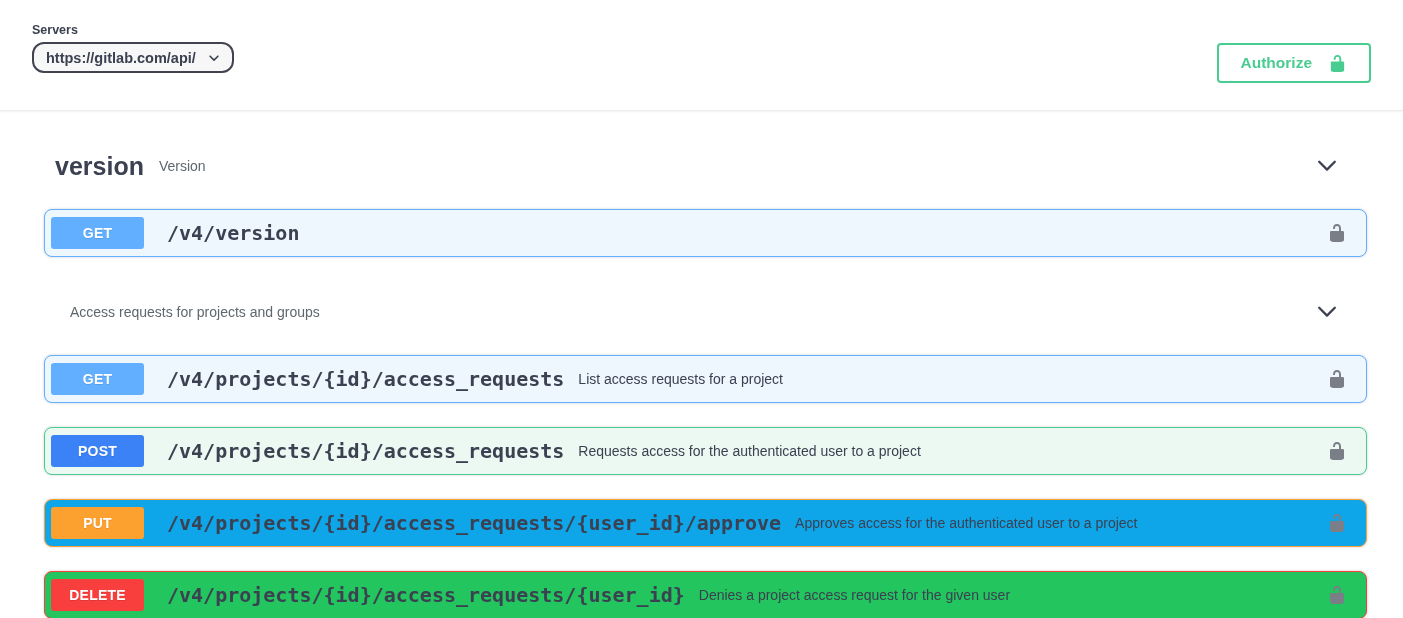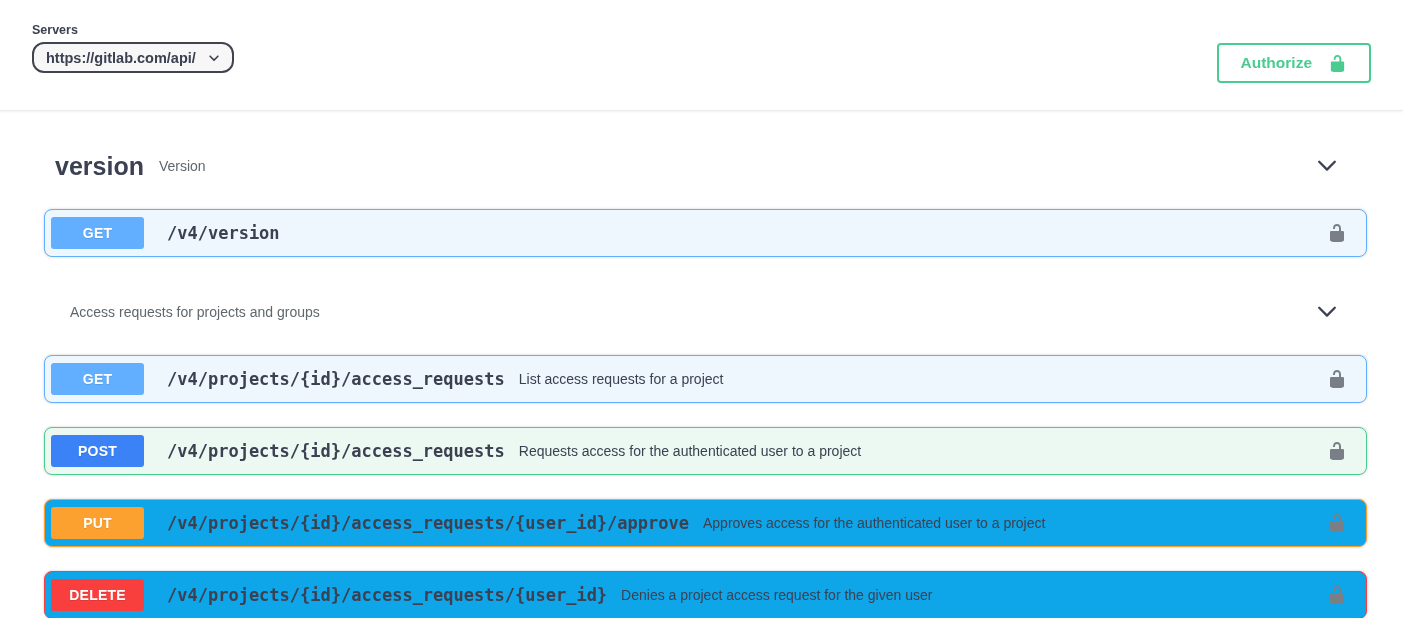--- a/index.html
+++ b/index.html
@@ -32,21 +32,21 @@
   .ops { margin-top: 26px; }
 
   .op-row { display: flex; align-items: center; height: 48px; margin-bottom: 24px;
     padding: 0 16px 0 6px; border: 1px solid; border-radius: 8px;
     box-shadow: 0 0 3px rgba(0,0,0,.19); cursor: pointer; }
   .method-badge { display: flex; align-items: center; justify-content: center;
     width: 93px; height: 32px; border-radius: 3px; color: #ffffff;
     font-size: 14px; font-weight: 700; letter-spacing: .2px;
     text-shadow: 0 1px 0 rgba(0,0,0,.1); flex: none; }
   .op-path { margin-left: 23px; font-family: "DejaVu Sans Mono", "Liberation Mono", monospace;
-    font-size: 17px; font-weight: 700; color: #3b4151; white-space: nowrap; }
+    font-size: 20px; font-weight: 700; color: #3b4151; white-space: nowrap; }
   .op-summary { margin-left: 14px; font-size: 14px; color: #3b4151; white-space: nowrap; }
   .op-lock { margin-left: auto; width: 26px; height: 26px; background: none; border: none;
     cursor: pointer; display: flex; align-items: center; justify-content: center; flex: none; }
 
   .partial-row { height: 10px; margin-top: -12px; border-radius: 4px 4px 0 0;
     background: #f4f9fd; border: 1px solid #e2edf8; border-bottom: none; }
 
   svg { display: block; }
 </style>
 </head>
@@ -134,21 +134,21 @@
     <span class="method-badge" style="background: rgb(252, 161, 48);">PUT</span>
     <span class="op-path">/v4/projects/{id}/access_requests/{user_id}/approve</span>
     <span class="op-summary">Approves access for the authenticated user to a project</span>
     <button class="op-lock">
       <svg width="20" height="20" viewBox="0 0 20 20">
         <path class="lock-path" d="M15.8 8H14V5.6C14 2.703 12.665 1 10 1 7.334 1 6 2.703 6 5.6V6h2v-.801C8 3.754 8.797 3 10 3c1.203 0 2 .754 2 2.199V8H4c-.553 0-1 .646-1 1.199V17c0 .549.428 1.139.951 1.307l1.197.387c.523.167 1.382.306 1.904.306h5.894c.524 0 1.383-.139 1.904-.306l1.199-.387c.524-.167.95-.757.95-1.307V9.199C17 8.646 16.552 8 15.8 8z" fill="#7a7f87"></path>
       </svg>
     </button>
   </div>
 
-  <div class="op-row" style="background: #0ea5e9; border-color: rgb(249, 62, 62);">
+  <div class="op-row" style="background: #22c55e; border-color: rgb(249, 62, 62);">
     <span class="method-badge" style="background: rgb(249, 62, 62);">DELETE</span>
     <span class="op-path">/v4/projects/{id}/access_requests/{user_id}</span>
     <span class="op-summary">Denies a project access request for the given user</span>
     <button class="op-lock">
       <svg width="20" height="20" viewBox="0 0 20 20">
         <path class="lock-path" d="M15.8 8H14V5.6C14 2.703 12.665 1 10 1 7.334 1 6 2.703 6 5.6V6h2v-.801C8 3.754 8.797 3 10 3c1.203 0 2 .754 2 2.199V8H4c-.553 0-1 .646-1 1.199V17c0 .549.428 1.139.951 1.307l1.197.387c.523.167 1.382.306 1.904.306h5.894c.524 0 1.383-.139 1.904-.306l1.199-.387c.524-.167.95-.757.95-1.307V9.199C17 8.646 16.552 8 15.8 8z" fill="#7a7f87"></path>
       </svg>
     </button>
   </div>
 </div>

